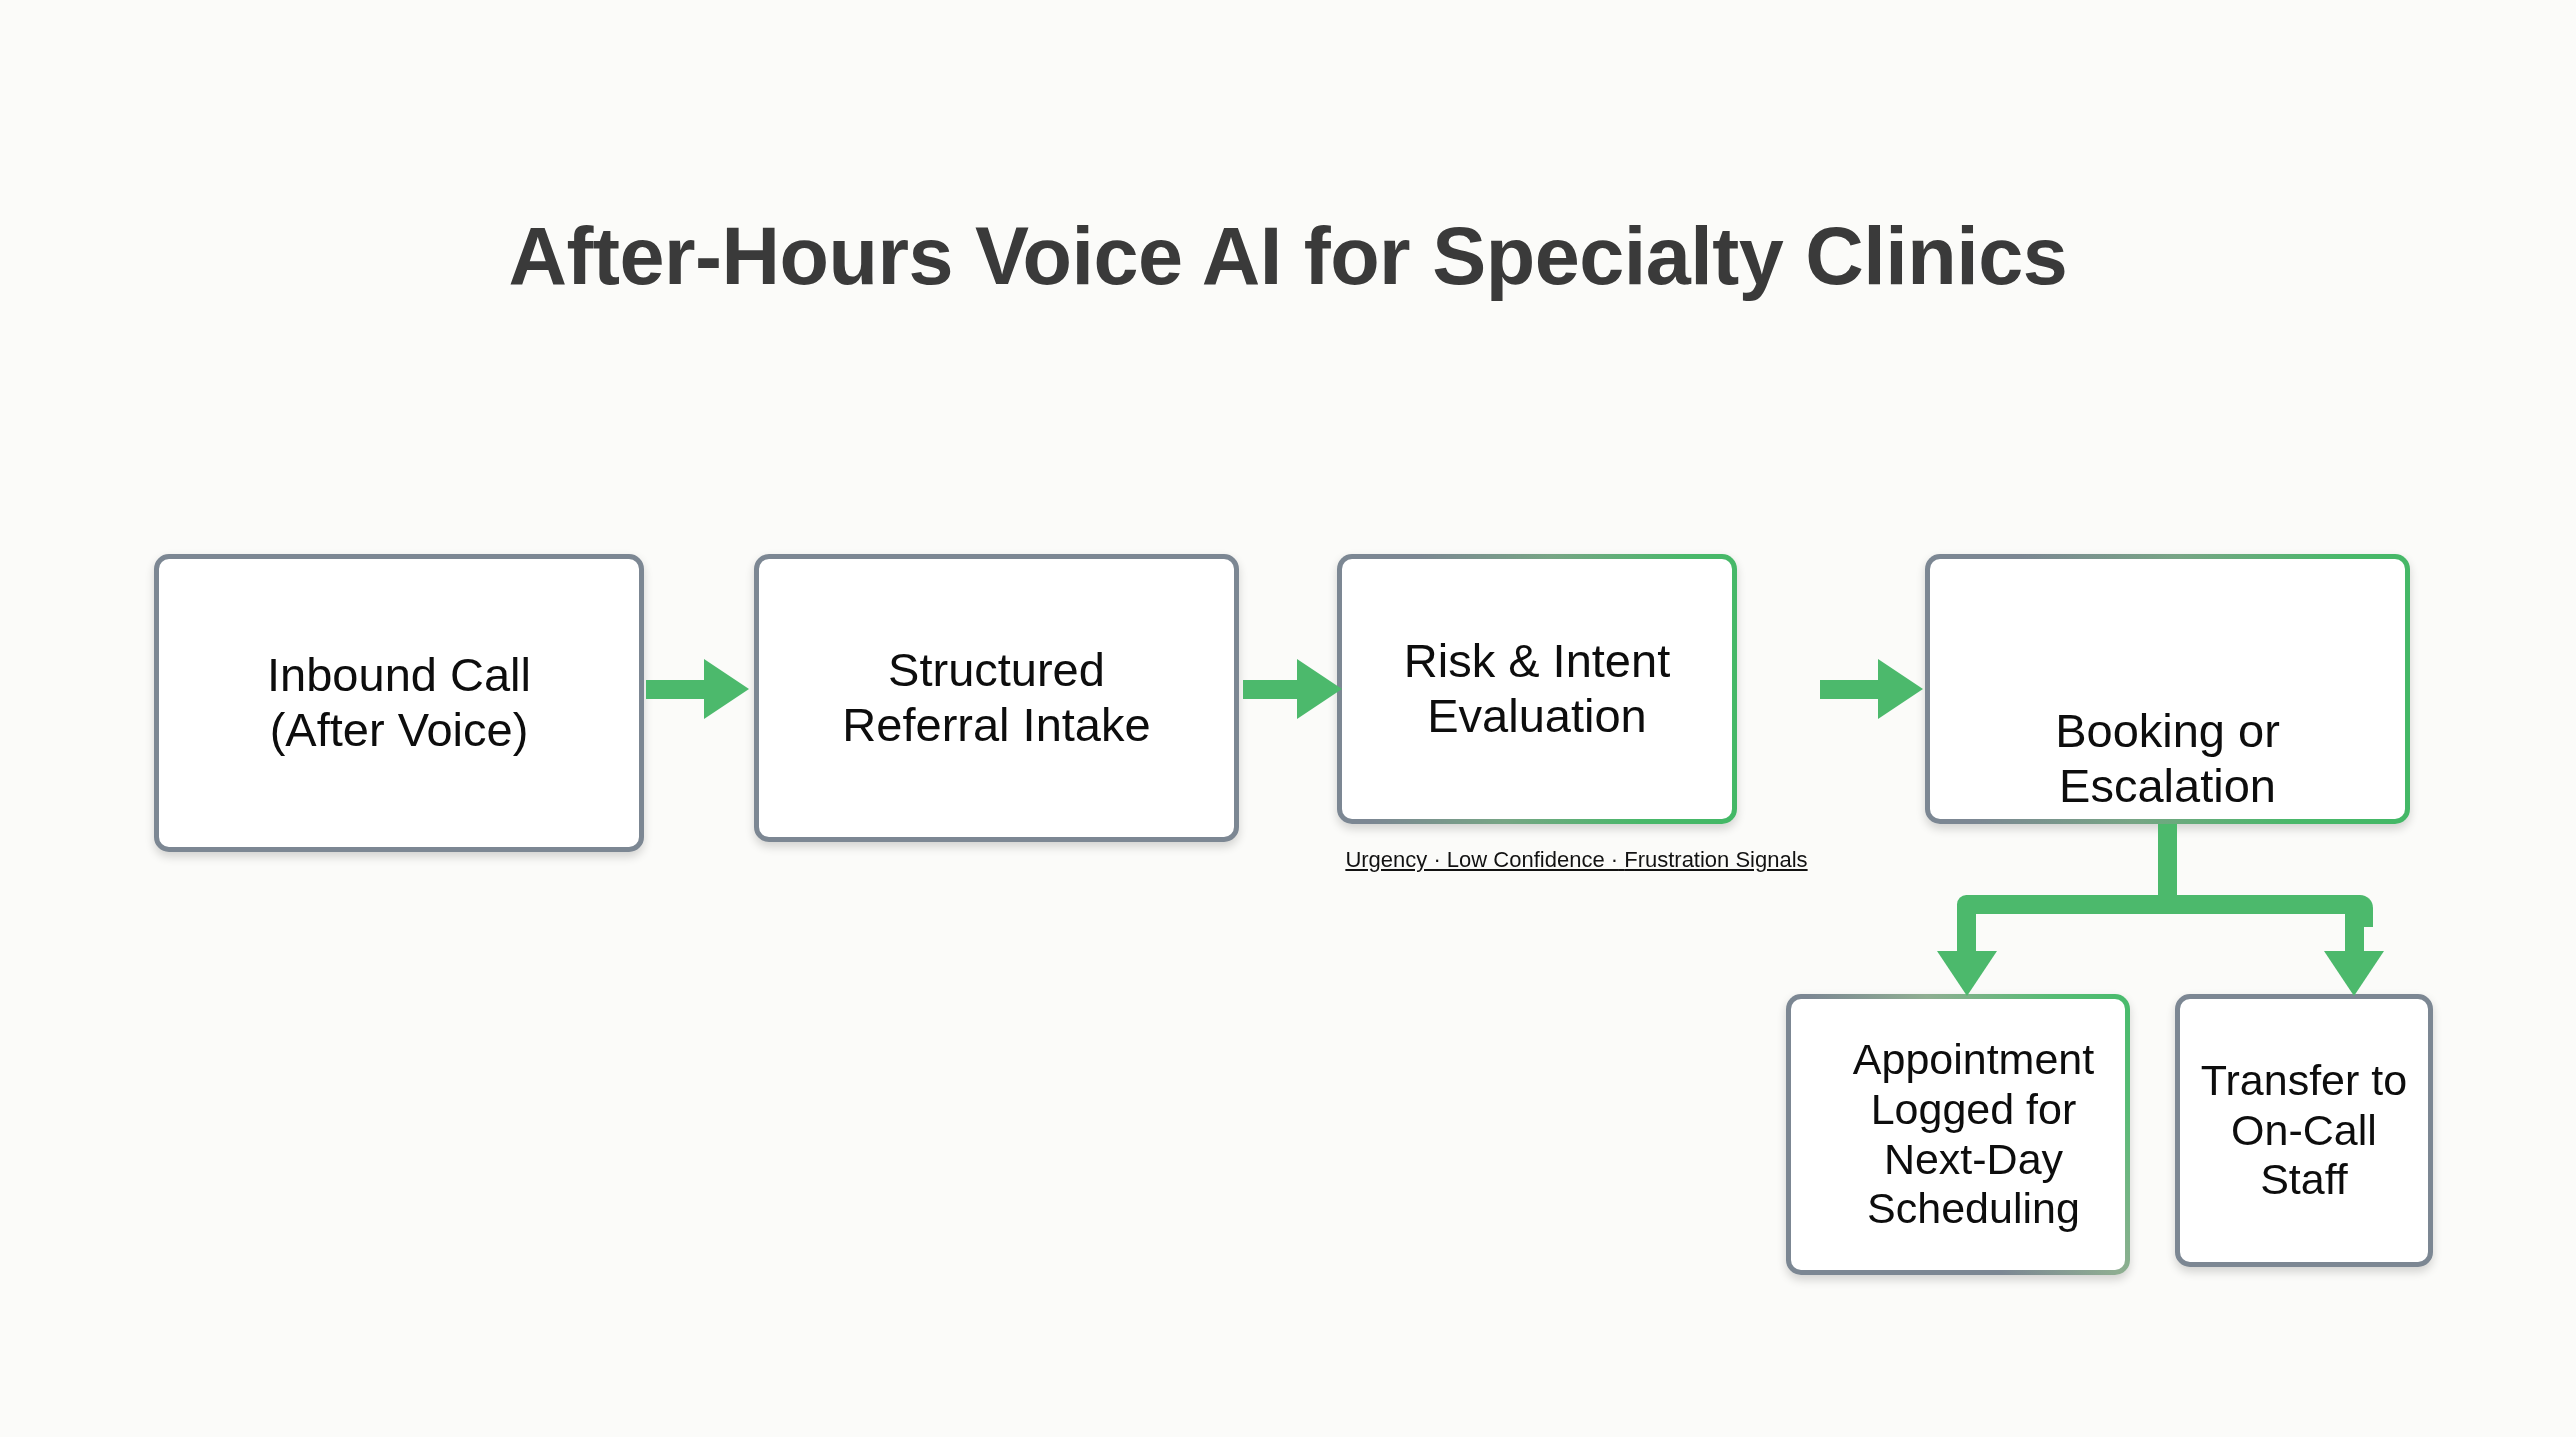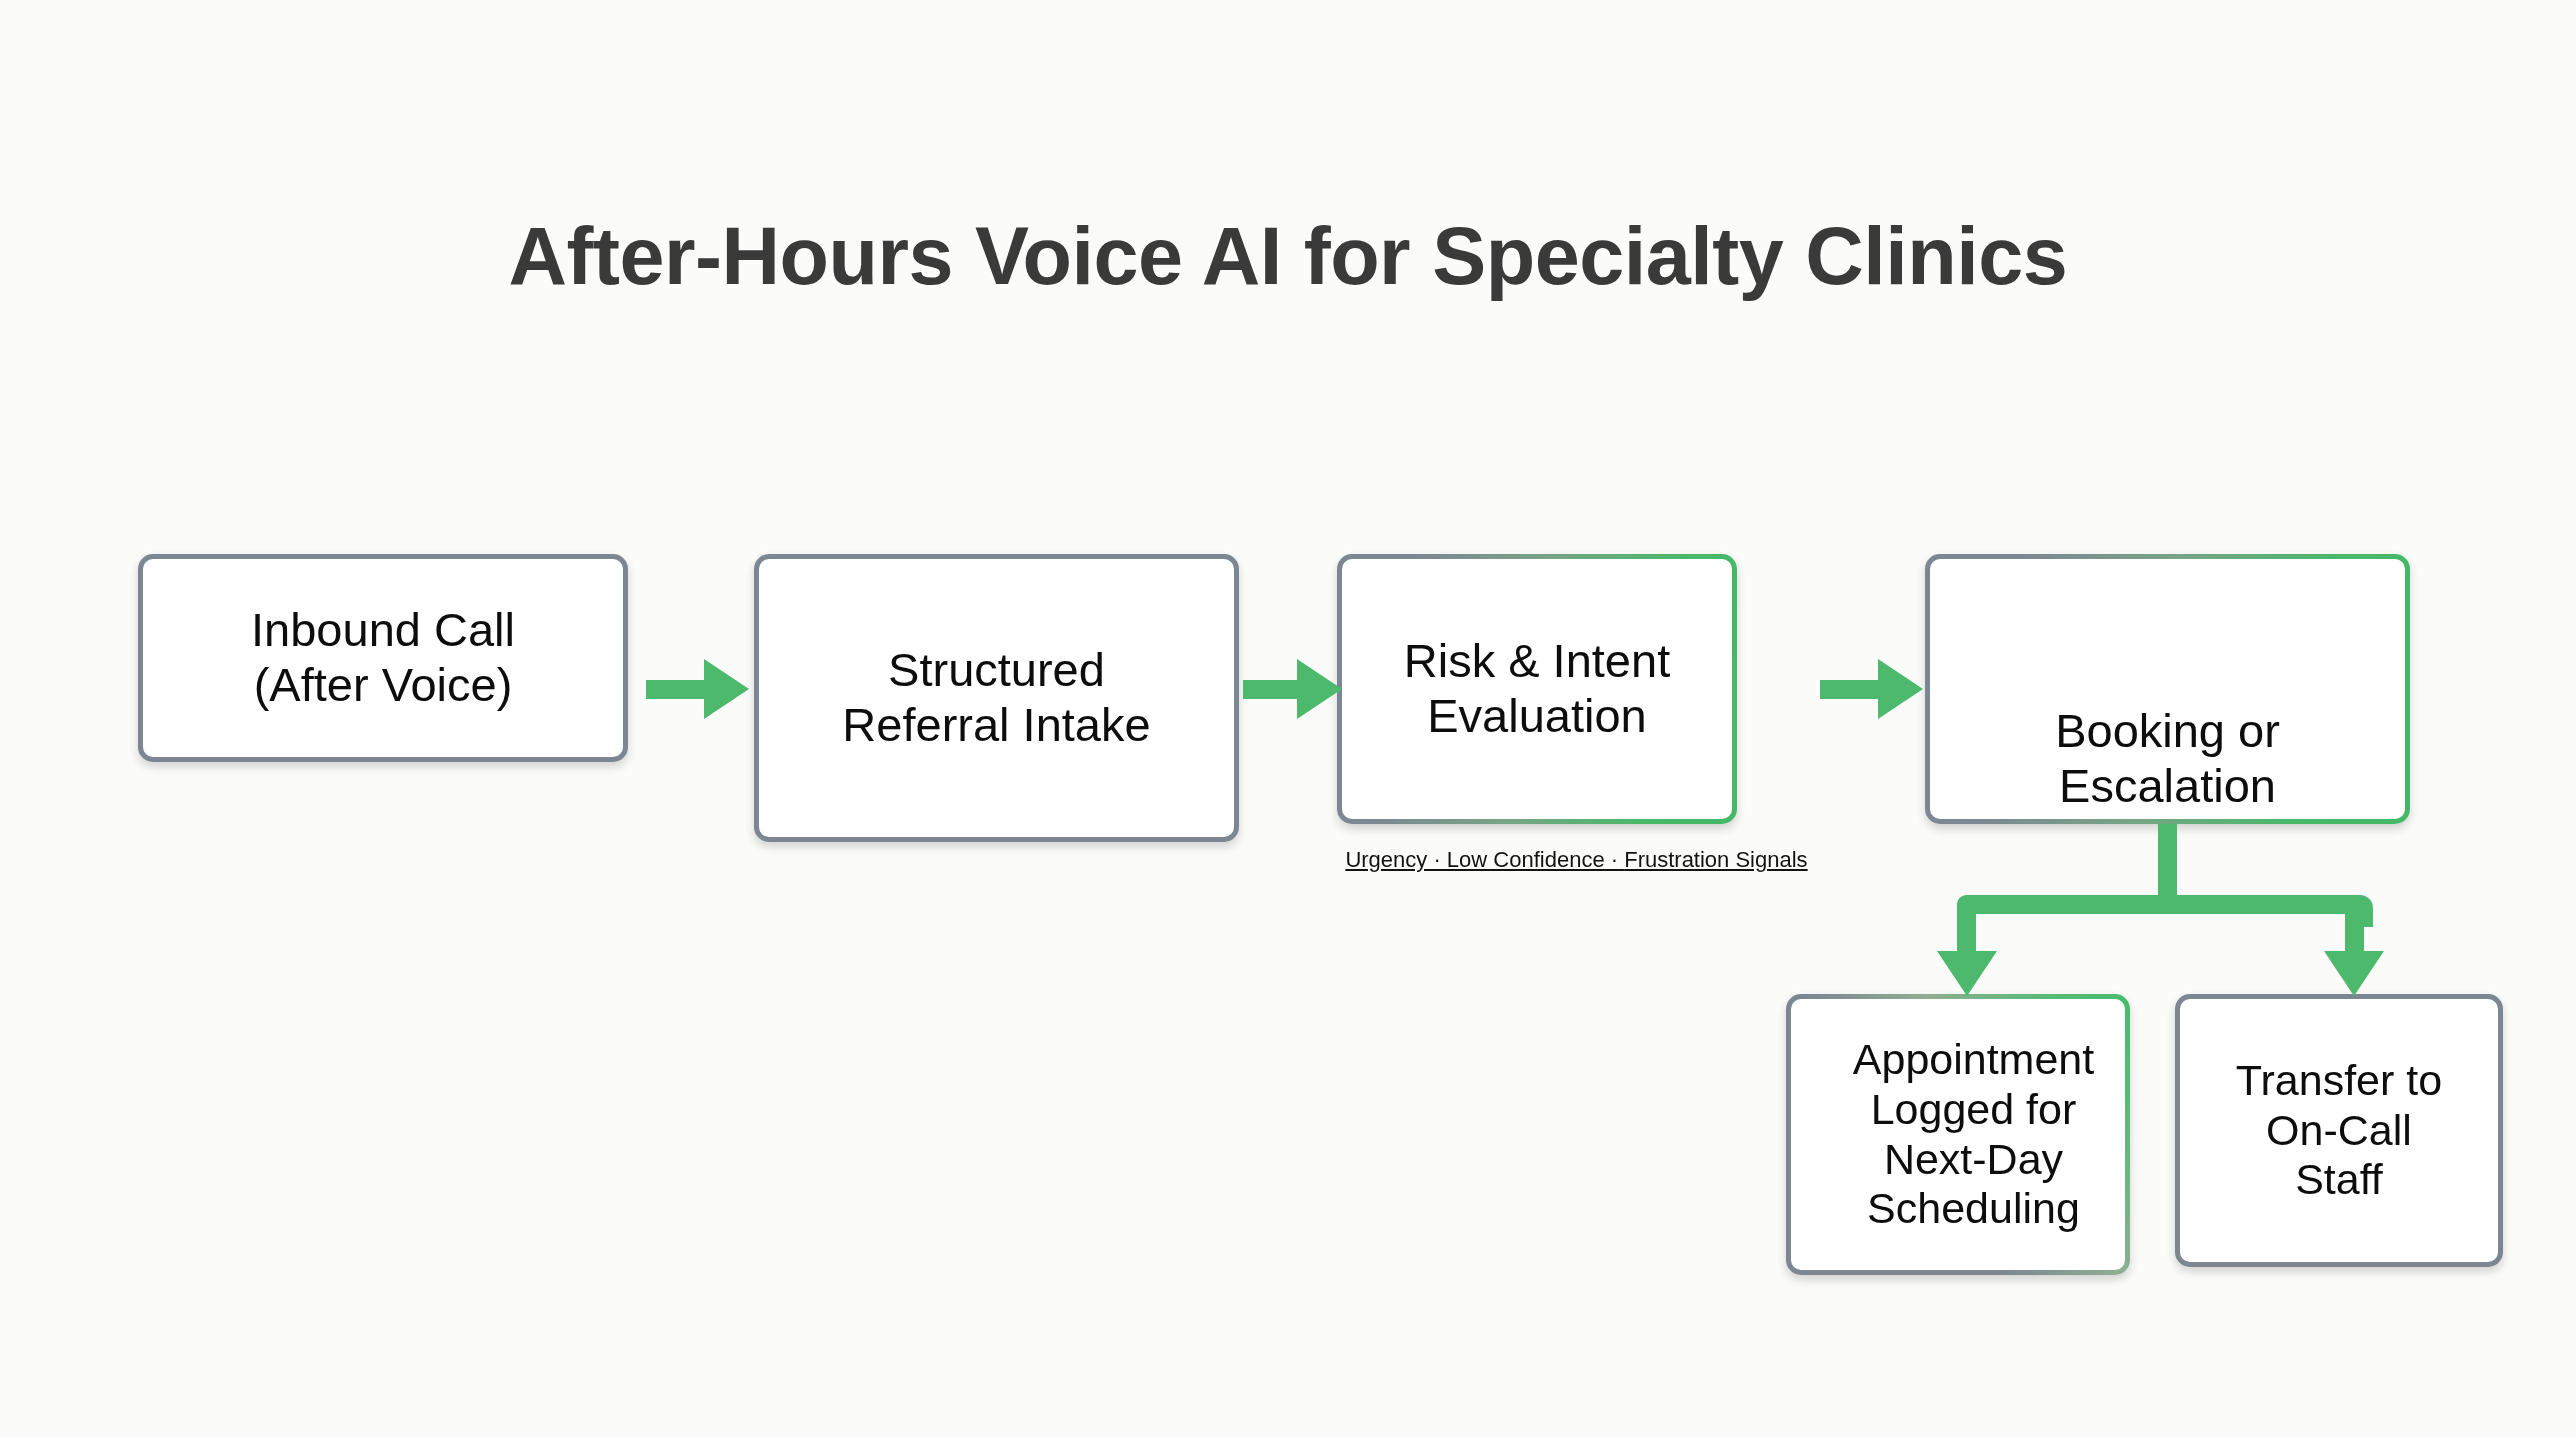--- a/index.html
+++ b/index.html
@@ -66,26 +66,26 @@
   
   .node.grad-tr {
     border: 5.6px solid transparent;
     background:
       linear-gradient(#ffffff, #ffffff) padding-box,
       linear-gradient(55deg, #7c8793 0%, #7c8793 40%, #8fae92 62%, #57bb75 85%, #48bb6c 100%) border-box;
     padding-left: 44px;
   }
 
   
-  #node-inbound      { left: 138px;  top: 554px;  width: 490px;  height: 208px; }
+  #node-inbound      { left: 154px;  top: 554px;  width: 490px;  height: 298px; }
   #node-intake       { left: 754px;  top: 554px;  width: 485px;  height: 288px; }
   #node-risk         { left: 1337px; top: 554px;  width: 400px;  height: 270px; }
   #node-booking      { left: 1925px; top: 554px;  width: 485px;  height: 270px; align-items: flex-end; }
   #node-appointment  { left: 1786px; top: 994px; width: 344px;  height: 281px; font-size: 43px; }
-  #node-transfer     { left: 2175px; top: 994px; width: 328px;  height: 273px; font-size: 43px; }
+  #node-transfer     { left: 2175px; top: 994px; width: 258px;  height: 273px; font-size: 43px; }
 
   
   .annotation {
     position: absolute;
     left: 1337px;
     top: 846px;
     width: 479px;
     text-align: center;
     font-size: 22px;
     line-height: 1.28;

